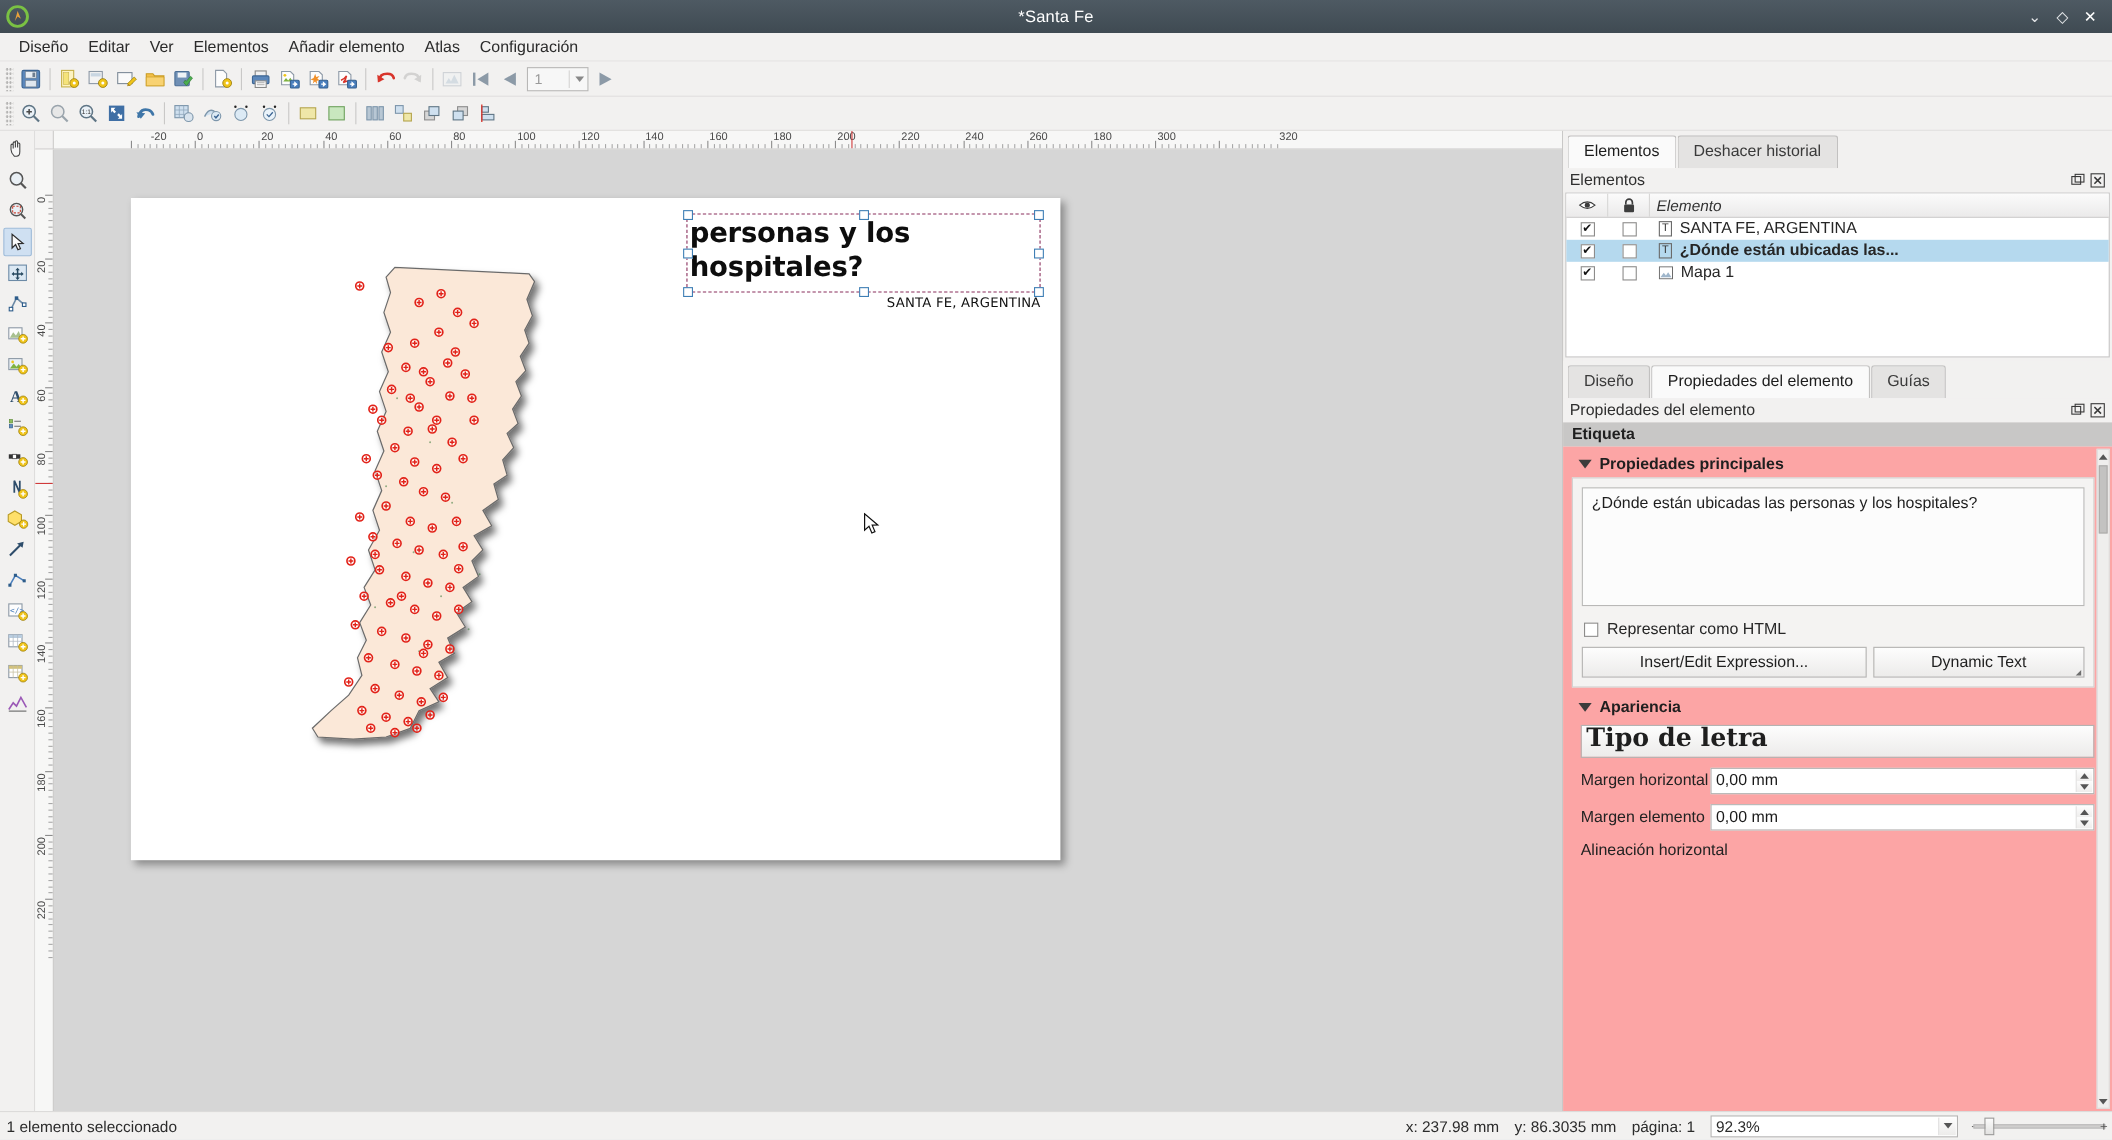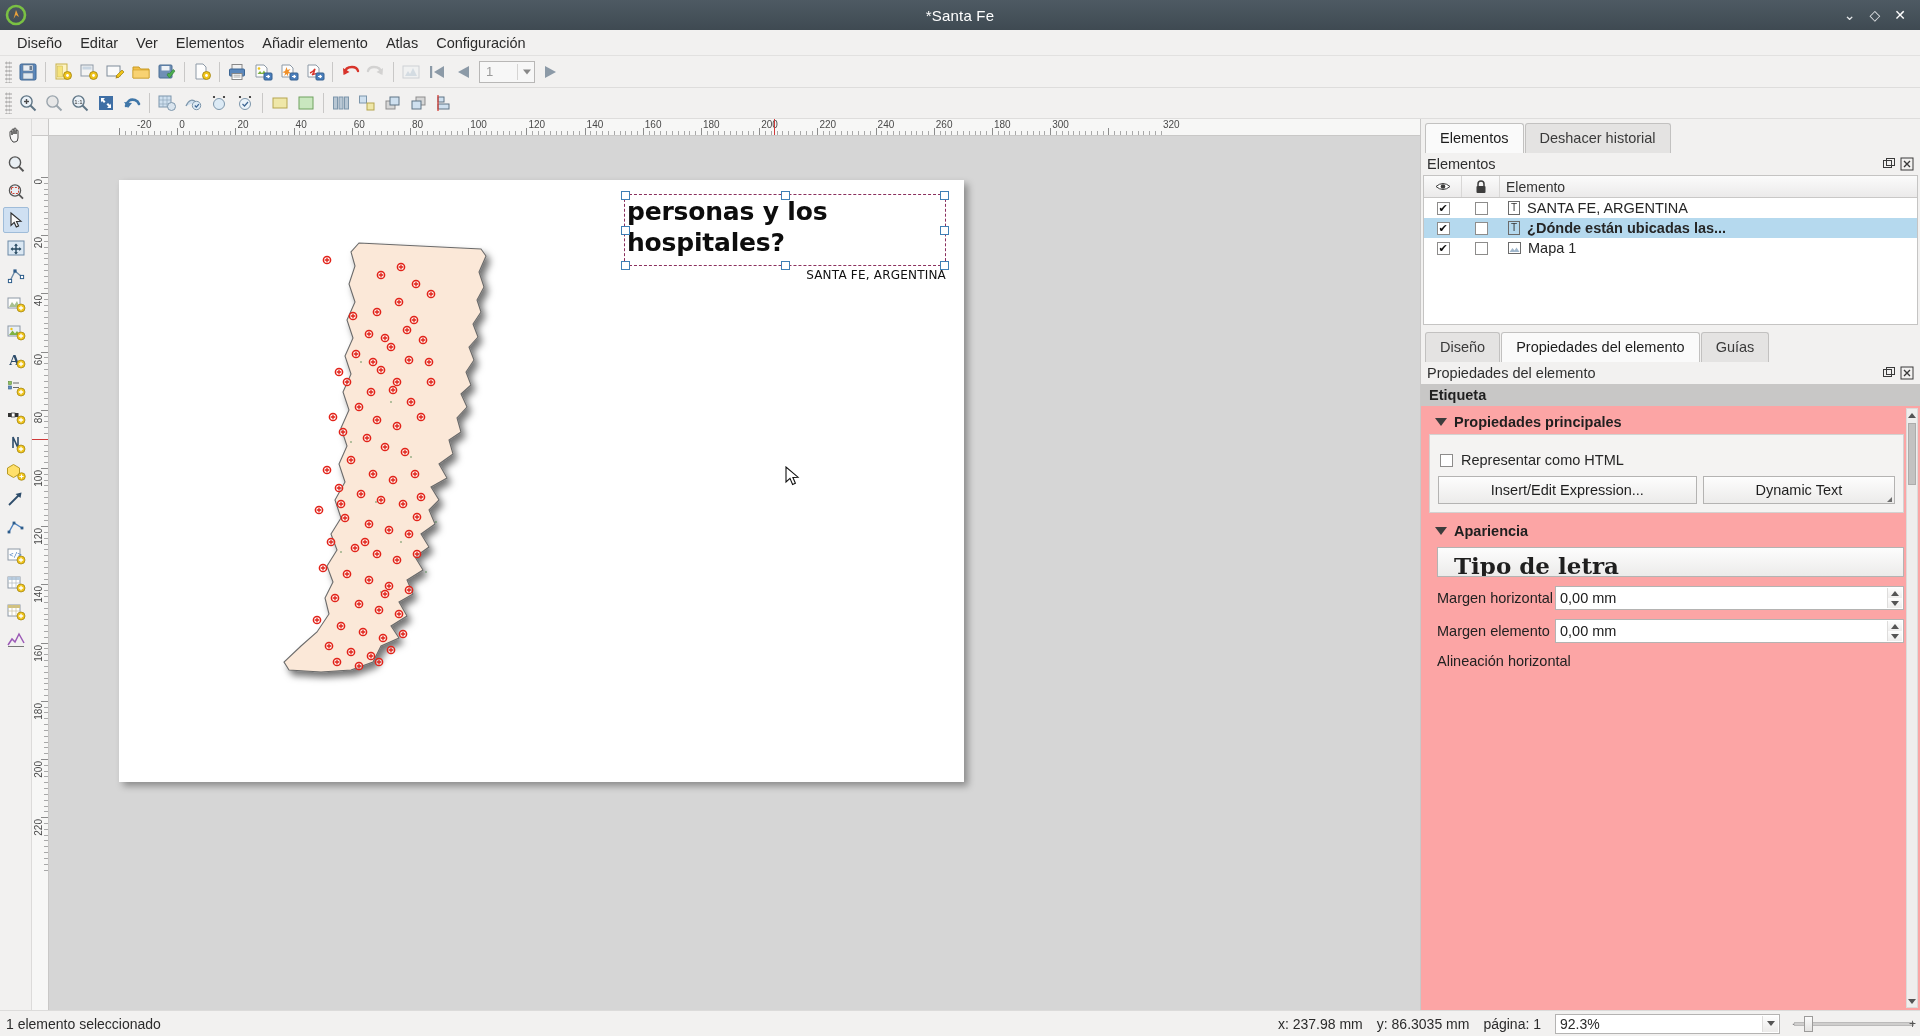--- a/index.html
+++ b/index.html
@@ -177,21 +177,21 @@
   .dock-titlebar {
     display: flex; align-items: center;
     padding: 3px 6px 3px 6px; font-size: 14.5px; color: #2f2f2f;
     background: #f2f1f0;
   }
   .dock-titlebar .spacer { flex: 1 1 auto; }
   .dock-btn { width: 14px; height: 14px; margin-left: 4px; cursor: default; }
 
   
   #items-table { border: 1px solid #c5c4c3; background: #ffffff; margin: 0 2px; }
-  #items-table .thead { display: flex; background: linear-gradient(#fbfbfb,#ebeaea); border-bottom: 1px solid #c9c8c7; height: 22px; }
+  #items-table .thead { display: flex; background: linear-gradient(#fbfbfb,#ebeaea); border-bottom: 1px solid #c9c8c7; height: 22px; font-style: italic; }
   #items-table .th { display: flex; align-items: center; justify-content: flex-start; font-size: 14px; color:#333; padding: 0 6px; border-right: 1px solid #d8d7d6;}
   #items-table .th.c1 { width: 38px; justify-content: center;}
   #items-table .th.c2 { width: 38px; justify-content: center;}
   #items-table .th.c3 { flex: 1 1 auto; border-right: none;}
   .item-row { display: flex; align-items: center; height: 20px; font-size: 14.5px; }
   .item-row.selected { background: #b5d9ee; }
   .item-row .cell { display: flex; align-items: center; }
   .item-row .cell.c1 { width: 38px; justify-content: center; }
   .item-row .cell.c2 { width: 38px; justify-content: center; }
   .item-row .cell.c3 { flex: 1 1 auto; gap: 7px; padding-left: 8px; }
@@ -234,23 +234,23 @@
     border: 1px solid #b4b3b2; background: linear-gradient(#fdfdfd,#ecebea);
     padding: 5px 6px; font-size: 14.5px; color: #1f1f1f; cursor: default;
     position: relative;
   }
   .btn .dd-corner {
     position: absolute; right: 2px; bottom: 1px;
     width: 0; height: 0; border-left: 5px solid transparent; border-bottom: 5px solid #6e6e6e;
   }
   .font-btn {
     border: 1px solid #b4b3b2; background: linear-gradient(#fdfdfd,#ecebea);
-    padding: 4px 16px; font-size: 23px; font-weight: bold; color: #1f1f1f;
+    padding: 4px 4px; font-size: 23px; font-weight: bold; color: #1f1f1f;
     font-family: "DejaVu Serif", serif;
-    display: flex; align-items: flex-start; position: relative; height: 30px; overflow: hidden;
+    display: flex; align-items: flex-end; position: relative; height: 30px; overflow: hidden;
   }
   .field-row { display: flex; align-items: center; margin-top: 9px; }
   .field-row .flabel { width: 118px; font-size: 14.5px; color: #222; flex: 0 0 auto; }
   .color-swatch {
     width: 88px; height: 20px; border: 1px solid #6d6c6b; background: #000000;
   }
   .color-combo { display: flex; align-items: stretch; }
   .combo-arrow {
     width: 13px; border: 1px solid #b4b3b2; border-left: none;
     background: linear-gradient(#fdfdfd,#ecebea);
@@ -1409,20 +1409,21 @@
       <div class="section-header">Etiqueta</div>
 
       <div id="props-scroll">
 
         <div class="group">
           <div class="group-title">
             <span class="tri"></span>
             <span>Propiedades principales</span>
           </div>
           <div class="group-body">
+            <textarea class="txt" style="">¿Dónde están ubicadas las personas y los hospitales?</textarea>
             <div class="chk-row">
               <span class="cb"></span>
               <span>Representar como HTML</span>
             </div>
             <div class="btn-row">
               <div class="btn">Insert/Edit Expression...</div>
               <div class="btn">
                 <span>Dynamic Text</span>
                 <span class="dd-corner"></span>
               </div>

